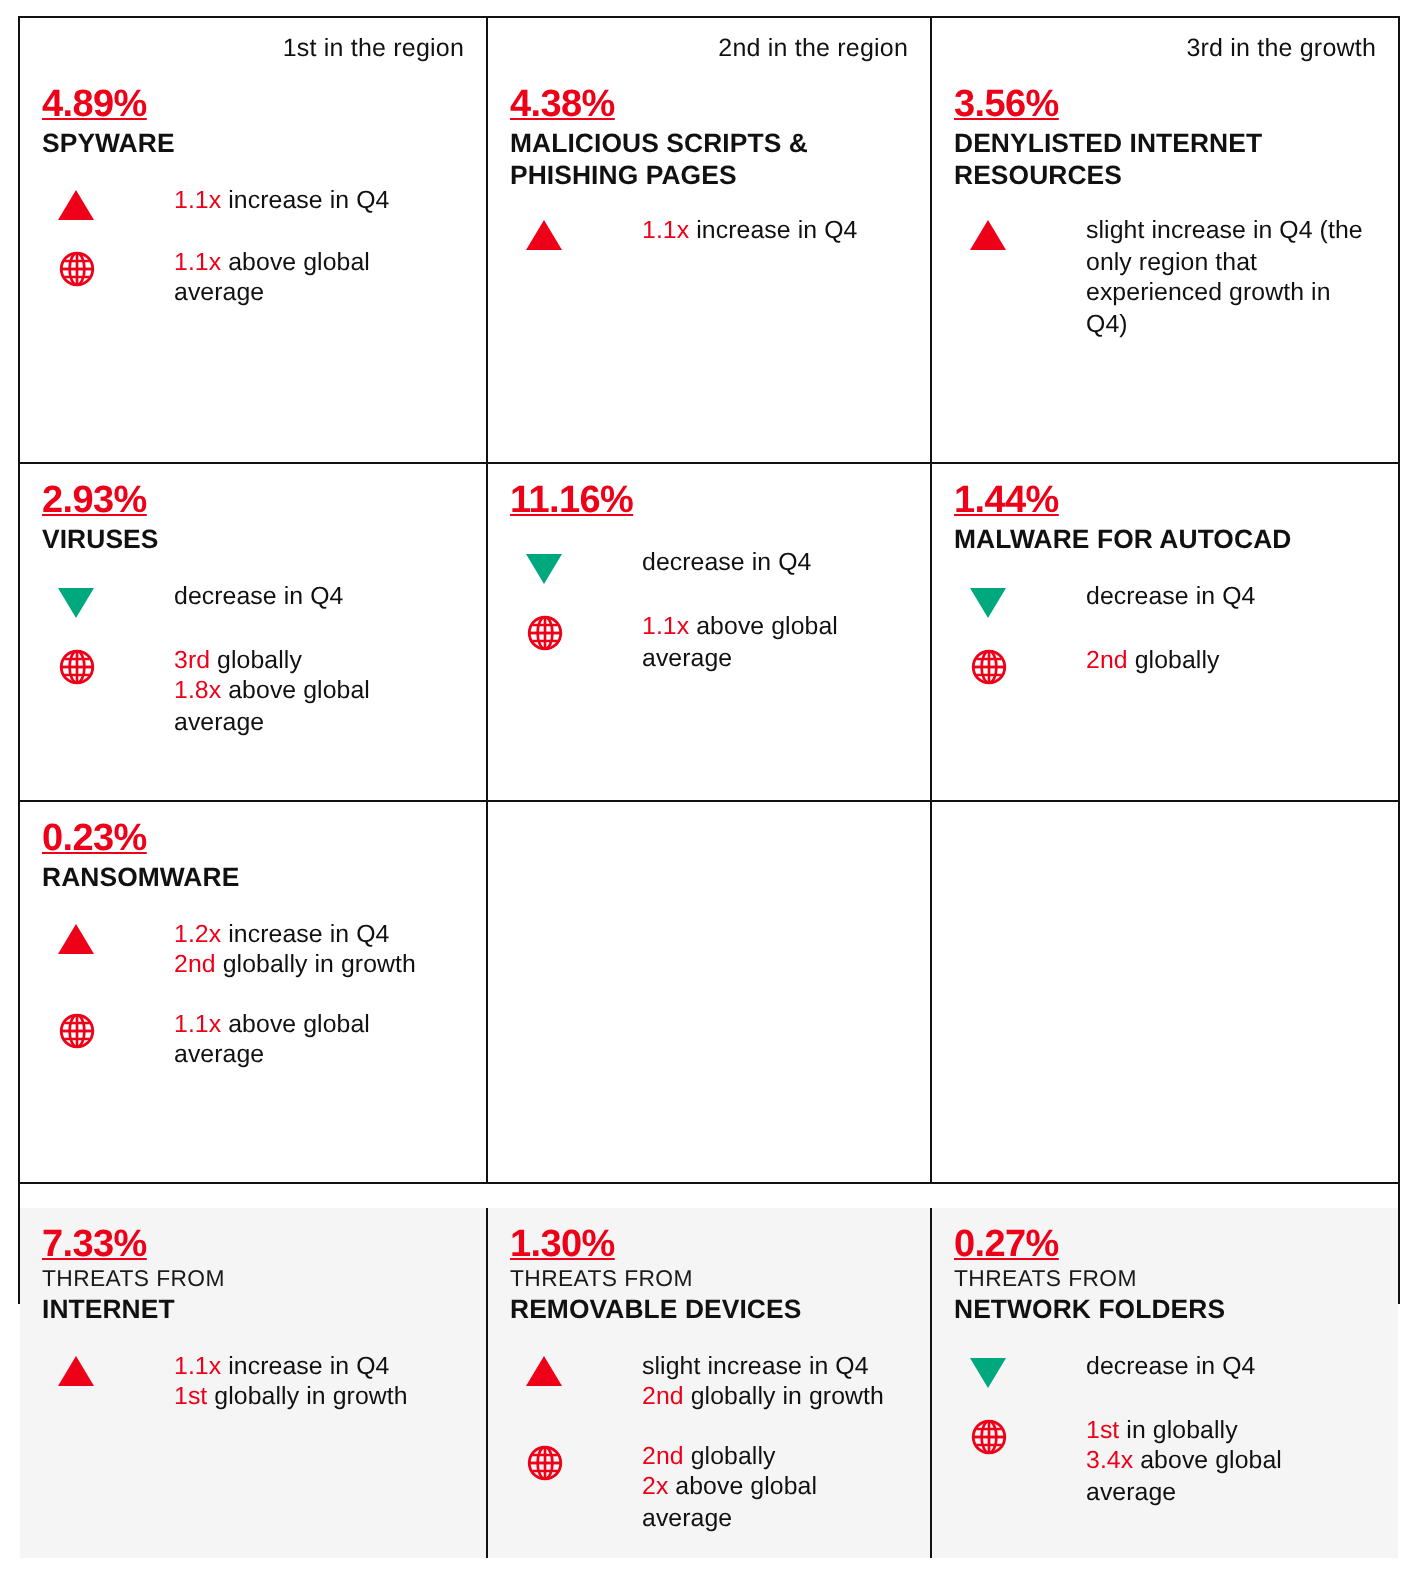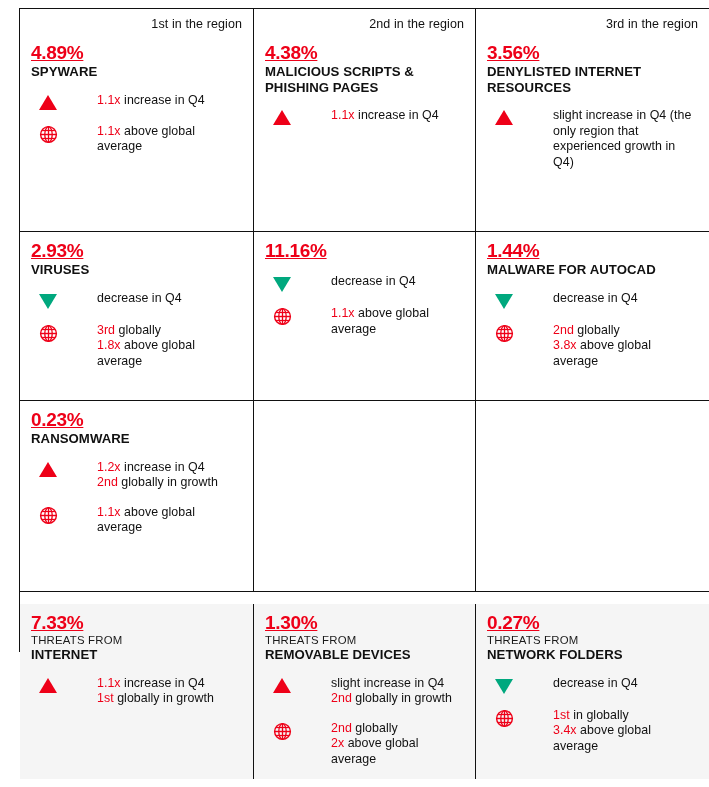--- a/index.html
+++ b/index.html
@@ -5,21 +5,21 @@
   html,body{margin:0;padding:0;}
   body{
     width:709px;height:787px;
     background:#ffffff;
     font-family:"Liberation Sans","DejaVu Sans",sans-serif;
     -webkit-font-smoothing:antialiased;
     overflow:hidden;
   }
   .board{
     position:absolute;
-    left:19px;top:8px;
+    left:9px;top:8px;
     width:691px;height:644px;
     box-sizing:border-box;
     border:1.6px solid #111;
     display:grid;
     grid-template-columns:234px 222px 233px;
     grid-template-rows:223px 169px 191px 187px;
   }
   .cell{
     position:relative;
     box-sizing:border-box;
@@ -157,21 +157,21 @@
           <span class="fact-icon">
             <span class="tri-up"></span>
           </span>
           <span class="fact-text">
             <span class="fact-line"><span class="hl">1.1x</span><span> increase in Q4</span></span>
           </span>
         </div>
       </div>
     </div>
     <div class="cell lastcol">
-      <div class="rank-label">3rd in the region</div>
+      <div class="rank-label">3rd in the growth</div>
       <div class="pct">3.56%</div>
       <div class="title">DENYLISTED INTERNET RESOURCES</div>
       <div class="facts">
         <div class="fact">
           <span class="fact-icon">
             <span class="tri-up"></span>
           </span>
           <span class="fact-text">
             <span class="fact-line"><span>slight increase in Q4 (the only region that experienced growth in Q4)</span></span>
           </span>
@@ -260,21 +260,20 @@
                 <ellipse cx="10" cy="10" rx="3.9" ry="8.3" fill="none" stroke="#ee0018" stroke-width="1.4"></ellipse>
                 <line x1="10" y1="1.7" x2="10" y2="18.3" stroke="#ee0018" stroke-width="1.4"></line>
                 <line x1="1.7" y1="10" x2="18.3" y2="10" stroke="#ee0018" stroke-width="1.5"></line>
                 <line x1="3.3" y1="5.8" x2="16.7" y2="5.8" stroke="#ee0018" stroke-width="1.3"></line>
                 <line x1="3.3" y1="14.2" x2="16.7" y2="14.2" stroke="#ee0018" stroke-width="1.3"></line>
               </svg>
             </span>
           </span>
           <span class="fact-text">
             <span class="fact-line"><span class="hl">2nd</span><span> globally</span></span>
-            <span class="fact-line"><span class="hl">3.8x</span><span> above global average</span></span>
           </span>
         </div>
       </div>
     </div>
     <div class="cell">
       <div class="pct">0.23%</div>
       <div class="title">RANSOMWARE</div>
       <div class="facts">
         <div class="fact">
           <span class="fact-icon">

